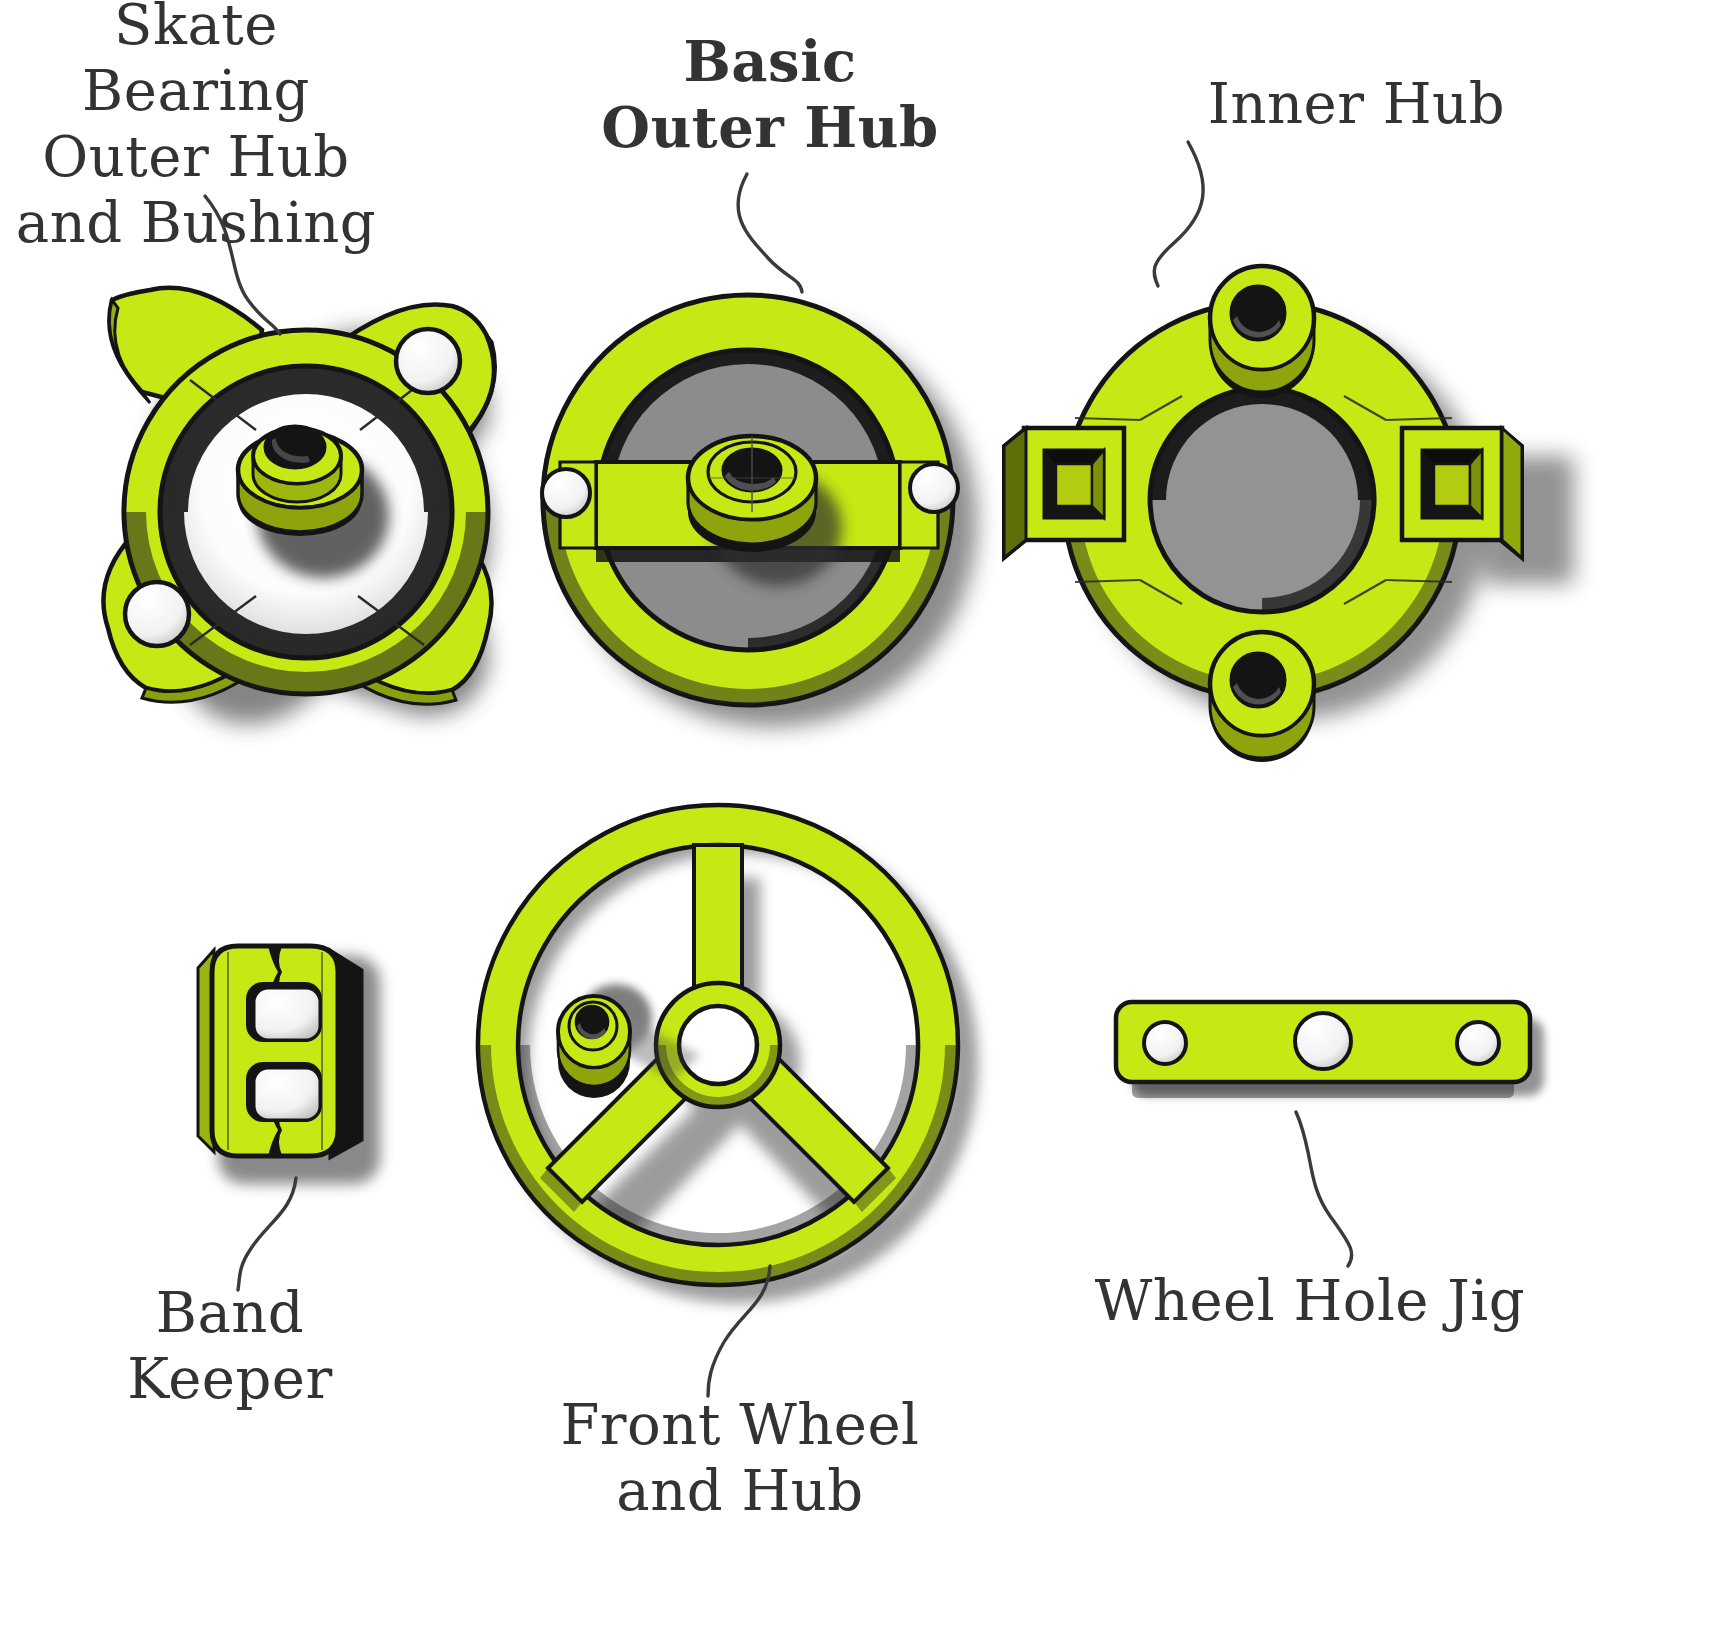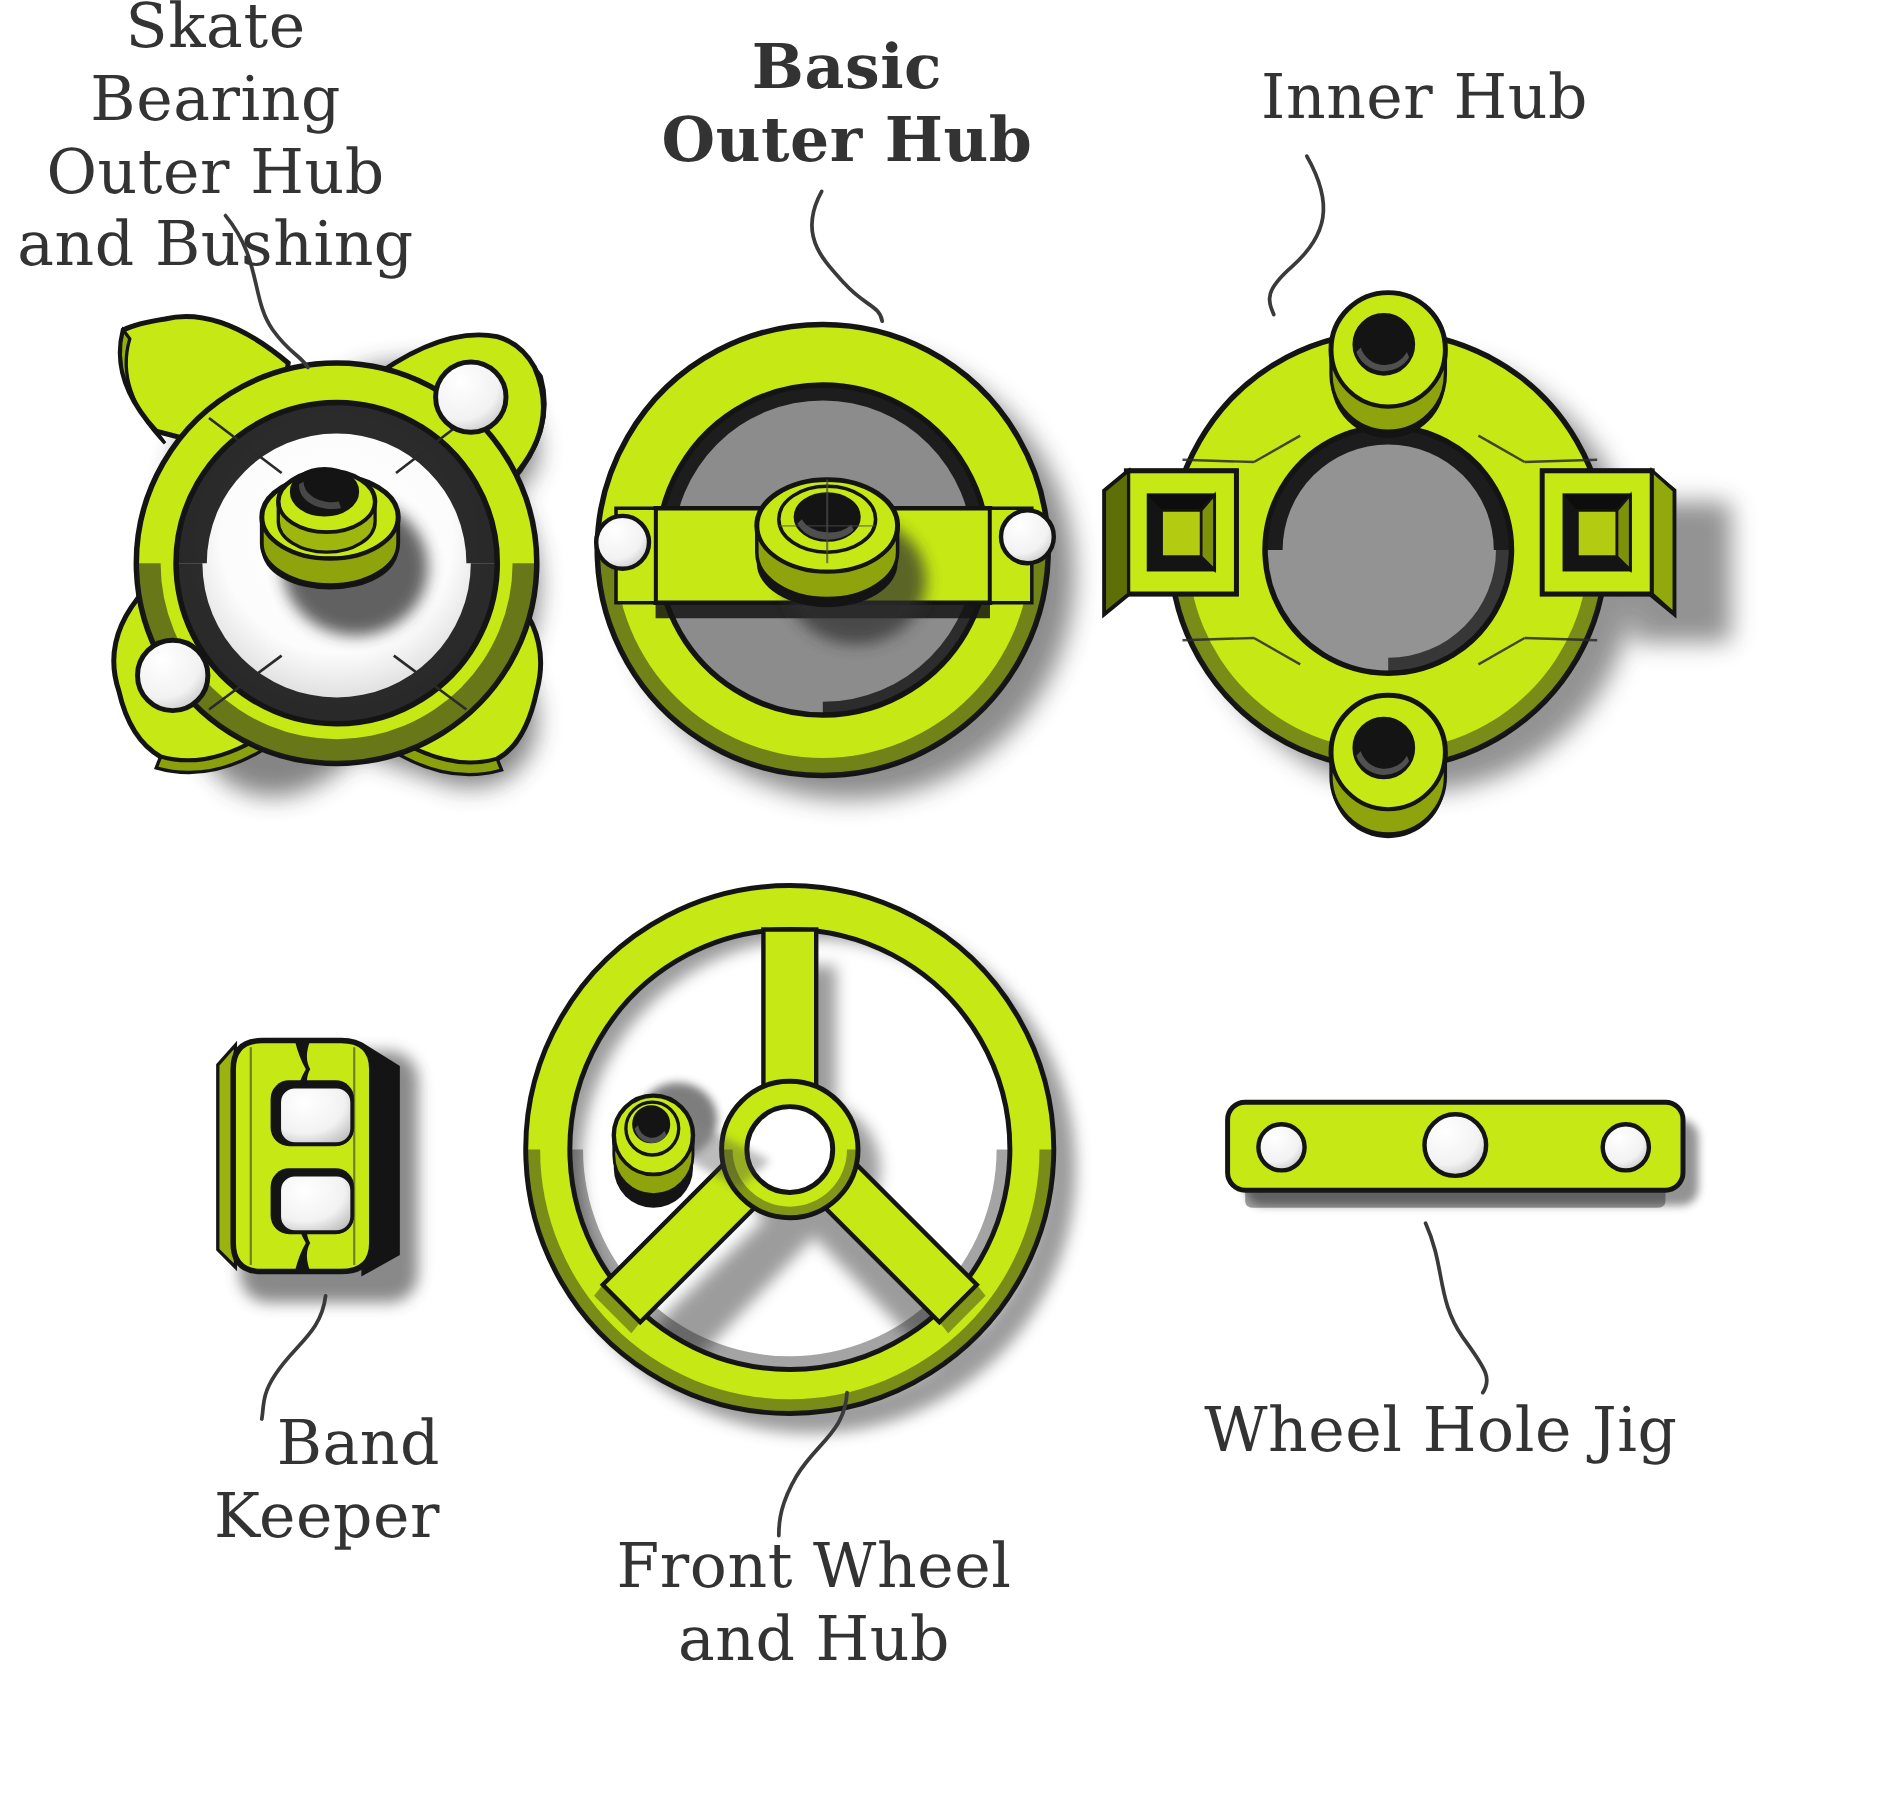--- a/index.html
+++ b/index.html
@@ -18,22 +18,22 @@
     font-weight:400;
     font-size:56px;
     line-height:1.18;
     letter-spacing:0.5px;
     text-align:center;
     white-space:pre-line;
     user-select:none;
   }
   #lbl-skate{left:0px;top:-8px;width:392px;text-align:center;}
   #lbl-basic{left:560px;top:28px;width:420px;text-align:center;font-weight:bold;}
-  #lbl-inner{left:1085px;top:56px;width:420px;text-align:center;}
-  #lbl-band{left:60px;top:1280px;width:340px;text-align:right;}
+  #lbl-inner{left:1085px;top:71px;width:420px;text-align:right;}
+  #lbl-band{left:60px;top:1280px;width:340px;text-align:center;}
   #lbl-front{left:520px;top:1392px;width:440px;}
   #lbl-jig{left:1075px;top:1268px;width:450px;text-align:right;}
 </style>
 </head>
 <body>
 
 <div id="stage">
 
   <svg class="layer" viewBox="0 0 1712 1639">
     <defs>

